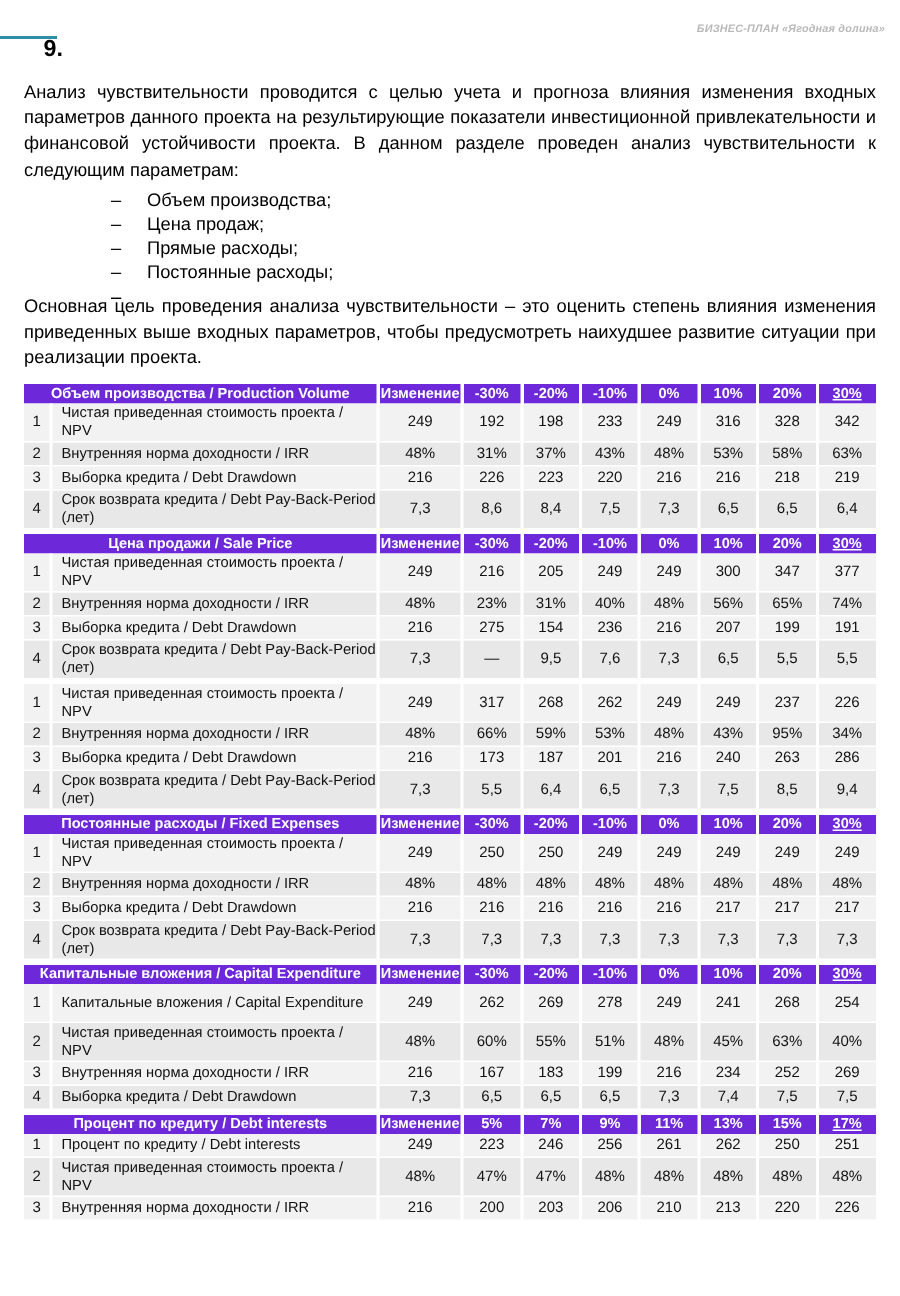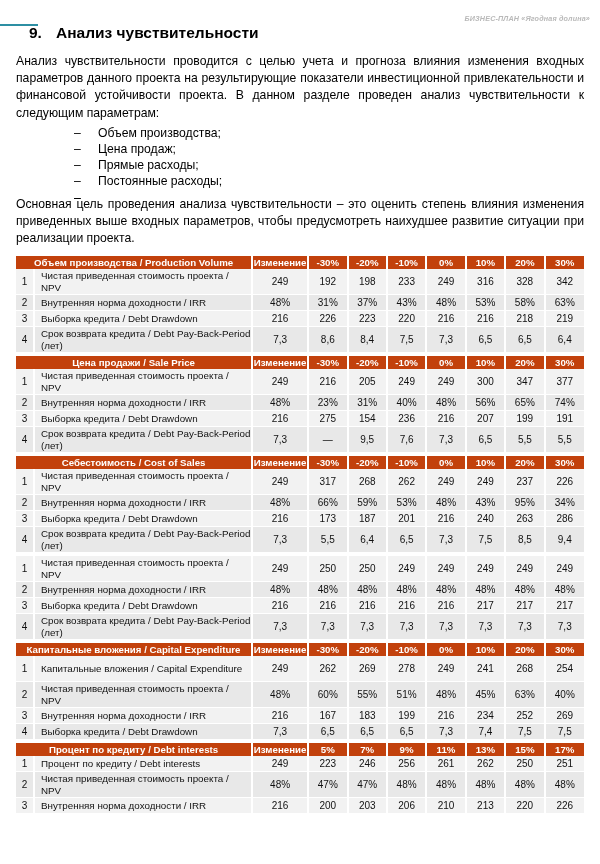--- a/index.html
+++ b/index.html
@@ -113,32 +113,32 @@
     margin: 0;
   }
 
   
   col.c-num     { width: 18px; }
   col.c-label   { width: 218px; }
   col.c-base    { width: 56px; }
   col.c-val     { width: 39.4px; }
 
   tr.block-head > th {
-    background: #c2410c;
+    background: #6d28d9;
     color: #ffffff;
     font-weight: bold;
     font-size: 9.7px;
     height: 13px;
     line-height: 13px;
     text-align: center;
     border-right: 2px solid #ffffff;
     white-space: nowrap;
     overflow: hidden;
   }
-  tr.block-head > th:last-child { border-right: none; }
+  tr.block-head > th:last-child { border-right: none; text-decoration: underline; }
   tr.block-head > th.title-cell { text-align: center; }
 
   tr.data-row td {
     border-right: 2px solid #ffffff;
     border-bottom: 1px solid #ffffff;
     vertical-align: middle;
     background: #f2f2f2;
     height: 15px;
   }
   tr.data-row td:last-child { border-right: none; }
@@ -173,21 +173,20 @@
 
 <div class="page-header">
   <div class="header-rule"></div>
   <div class="header-text">БИЗНЕС-ПЛАН «Ягодная долина»</div>
 </div>
 
 <div class="page-body">
 
   <div class="section-heading">
     <span class="section-num">9.</span>
-    <span>Анализ чувствительности</span>
   </div>
 
   <p class="para">Анализ чувствительности проводится с целью учета и прогноза влияния изменения входных параметров данного проекта на результирующие показатели инвестиционной привлекательности и финансовой устойчивости проекта. В данном разделе проведен анализ чувствительности к следующим параметрам:</p>
 
   <ul class="dashlist">
     <li><span class="dash">–</span><span>Объем производства;</span></li>
     <li><span class="dash">–</span><span>Цена продаж;</span></li>
     <li><span class="dash">–</span><span>Прямые расходы;</span></li>
     <li><span class="dash">–</span><span>Постоянные расходы;</span></li>
     <li><span class="dash">–</span></li>
@@ -328,81 +327,81 @@
           <td class="val">9,5</td>
           <td class="val">7,6</td>
           <td class="val">7,3</td>
           <td class="val">6,5</td>
           <td class="val">5,5</td>
           <td class="val">5,5</td>
         </tr>
         <tr class="block-gap">
           <td colspan="10"></td>
         </tr>
+        <tr class="data-row tall">
+          <td class="num">1</td>
+          <td class="label">Чистая приведенная стоимость проекта / NPV</td>
+          <td class="base">249</td>
+          <td class="val">317</td>
+          <td class="val">268</td>
+          <td class="val">262</td>
+          <td class="val">249</td>
+          <td class="val">249</td>
+          <td class="val">237</td>
+          <td class="val">226</td>
+        </tr>
+        <tr class="data-row alt">
+          <td class="num">2</td>
+          <td class="label">Внутренняя норма доходности / IRR</td>
+          <td class="base">48%</td>
+          <td class="val">66%</td>
+          <td class="val">59%</td>
+          <td class="val">53%</td>
+          <td class="val">48%</td>
+          <td class="val">43%</td>
+          <td class="val">95%</td>
+          <td class="val">34%</td>
+        </tr>
+        <tr class="data-row">
+          <td class="num">3</td>
+          <td class="label">Выборка кредита / Debt Drawdown</td>
+          <td class="base">216</td>
+          <td class="val">173</td>
+          <td class="val">187</td>
+          <td class="val">201</td>
+          <td class="val">216</td>
+          <td class="val">240</td>
+          <td class="val">263</td>
+          <td class="val">286</td>
+        </tr>
+        <tr class="data-row tall alt">
+          <td class="num">4</td>
+          <td class="label">Срок возврата кредита / Debt Pay-Back-Period (лет)</td>
+          <td class="base">7,3</td>
+          <td class="val">5,5</td>
+          <td class="val">6,4</td>
+          <td class="val">6,5</td>
+          <td class="val">7,3</td>
+          <td class="val">7,5</td>
+          <td class="val">8,5</td>
+          <td class="val">9,4</td>
+        </tr>
+        <tr class="block-gap">
+          <td colspan="10"></td>
+        </tr>
         <tr class="block-head">
-          <th colspan="2" class="title-cell">Себестоимость / Cost of Sales</th>
+          <th colspan="2" class="title-cell">Постоянные расходы / Fixed Expenses</th>
           <th>Изменение</th>
           <th>-30%</th>
           <th>-20%</th>
           <th>-10%</th>
           <th>0%</th>
           <th>10%</th>
           <th>20%</th>
           <th>30%</th>
-        </tr>
-        <tr class="data-row tall">
-          <td class="num">1</td>
-          <td class="label">Чистая приведенная стоимость проекта / NPV</td>
-          <td class="base">249</td>
-          <td class="val">317</td>
-          <td class="val">268</td>
-          <td class="val">262</td>
-          <td class="val">249</td>
-          <td class="val">249</td>
-          <td class="val">237</td>
-          <td class="val">226</td>
-        </tr>
-        <tr class="data-row alt">
-          <td class="num">2</td>
-          <td class="label">Внутренняя норма доходности / IRR</td>
-          <td class="base">48%</td>
-          <td class="val">66%</td>
-          <td class="val">59%</td>
-          <td class="val">53%</td>
-          <td class="val">48%</td>
-          <td class="val">43%</td>
-          <td class="val">95%</td>
-          <td class="val">34%</td>
-        </tr>
-        <tr class="data-row">
-          <td class="num">3</td>
-          <td class="label">Выборка кредита / Debt Drawdown</td>
-          <td class="base">216</td>
-          <td class="val">173</td>
-          <td class="val">187</td>
-          <td class="val">201</td>
-          <td class="val">216</td>
-          <td class="val">240</td>
-          <td class="val">263</td>
-          <td class="val">286</td>
-        </tr>
-        <tr class="data-row tall alt">
-          <td class="num">4</td>
-          <td class="label">Срок возврата кредита / Debt Pay-Back-Period (лет)</td>
-          <td class="base">7,3</td>
-          <td class="val">5,5</td>
-          <td class="val">6,4</td>
-          <td class="val">6,5</td>
-          <td class="val">7,3</td>
-          <td class="val">7,5</td>
-          <td class="val">8,5</td>
-          <td class="val">9,4</td>
-        </tr>
-        <tr class="block-gap">
-          <td colspan="10"></td>
         </tr>
         <tr class="data-row tall">
           <td class="num">1</td>
           <td class="label">Чистая приведенная стоимость проекта / NPV</td>
           <td class="base">249</td>
           <td class="val">250</td>
           <td class="val">250</td>
           <td class="val">249</td>
           <td class="val">249</td>
           <td class="val">249</td>

